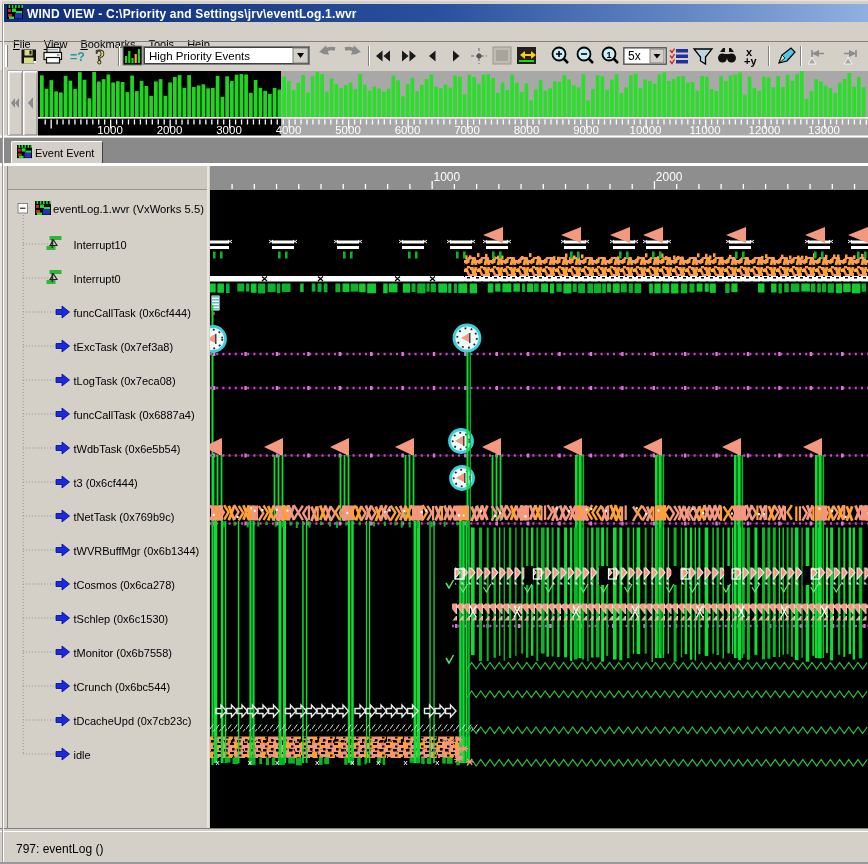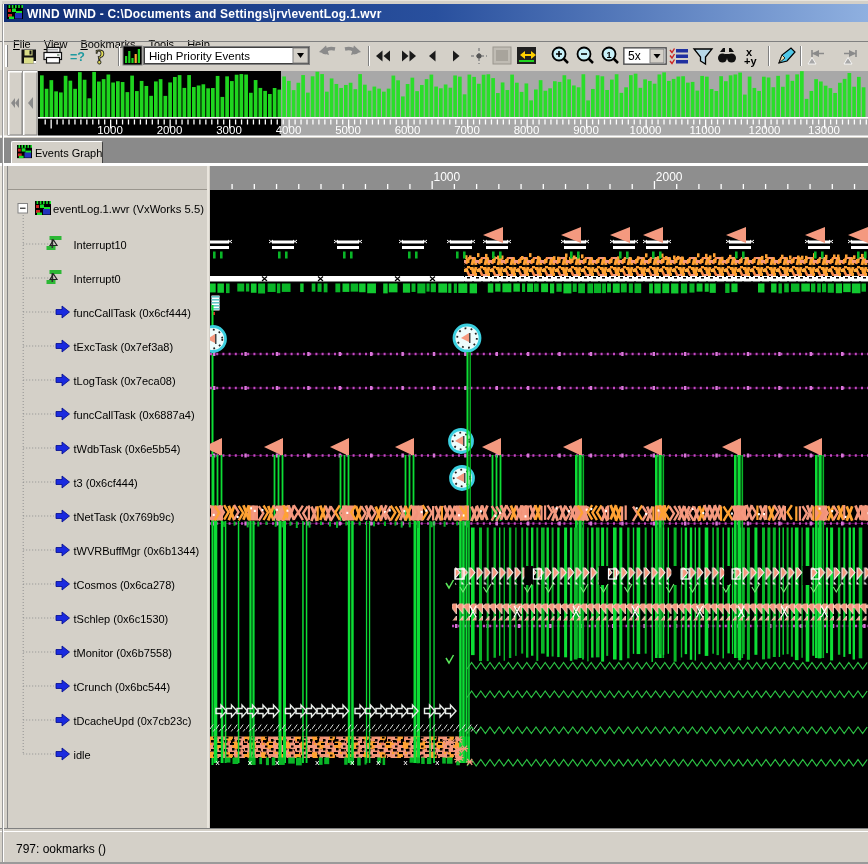--- a/index.html
+++ b/index.html
@@ -15,21 +15,21 @@
     <rect x="6.4" y="0" width="1.6" height="3" fill="#000"></rect>
     <rect x="9.6" y="0" width="1.6" height="3" fill="#000"></rect>
     <rect x="12.8" y="0" width="1.6" height="3" fill="#000"></rect>
     <rect x="1" y="4" width="3" height="3" fill="#cc2222"></rect>
     <rect x="5" y="3.5" width="4" height="3.5" fill="#19e029"></rect>
     <rect x="9" y="6" width="6" height="3" fill="#19e029"></rect>
     <rect x="8" y="8" width="7" height="5.5" fill="#2233bb"></rect>
     <rect x="1" y="9" width="4" height="3" fill="#cc2222"></rect>
     <rect x="2" y="11.5" width="5" height="2.5" fill="#19e029"></rect>
   </svg>
-<div style="position:absolute;left:27px;top:7px;font-size:12px;font-weight:bold;color:#fff;letter-spacing:0.2px">WIND WIND - C:\Documents and Settings\jrv\eventLog.1.wvr</div>
+<div style="position:absolute;left:27px;top:7px;font-size:12px;font-weight:bold;color:#fff;letter-spacing:0.2px">WIND VIEW - C:\Priority and Settings\jrv\eventLog.1.wvr</div>
 <div class="menu" style="position:absolute;left:13px;top:38px;font-size:11px;color:#000">
 <span><u>F</u>ile</span><span><u>V</u>iew</span><span><u>B</u>ookmarks</span><span><u>T</u>ools</span><span><u>H</u>elp</span>
 </div>
 <div style="position:absolute;left:0;top:41px;width:868px;height:1px;background:#808080"></div>
 <svg width="868" height="30" viewBox="0 42 868 30" style="position:absolute;left:0;top:42px">
     <rect x="5" y="45" width="2" height="22" fill="#fff"></rect>
     <rect x="7" y="45" width="1" height="22" fill="#808080"></rect>
     <rect x="21.5" y="49.5" width="14.5" height="14" fill="#111"></rect>
     <rect x="24.5" y="50" width="8" height="5.5" fill="#d9dc88"></rect>
     <rect x="29.5" y="50.5" width="2" height="4" fill="#111"></rect>
@@ -467,21 +467,21 @@
     <rect x="6" y="0" width="1.5" height="2.8125" fill="#000"></rect>
     <rect x="9" y="0" width="1.5" height="2.8125" fill="#000"></rect>
     <rect x="12" y="0" width="1.5" height="2.8125" fill="#000"></rect>
     <rect x="0.9375" y="3.75" width="2.8125" height="2.8125" fill="#cc2222"></rect>
     <rect x="4.6875" y="3.28125" width="3.75" height="3.28125" fill="#19e029"></rect>
     <rect x="8.4375" y="5.625" width="5.625" height="2.8125" fill="#19e029"></rect>
     <rect x="7.5" y="7.5" width="6.5625" height="5.15625" fill="#2233bb"></rect>
     <rect x="0.9375" y="8.4375" width="3.75" height="2.8125" fill="#cc2222"></rect>
     <rect x="1.875" y="10.7812" width="4.6875" height="2.34375" fill="#19e029"></rect>
   </svg>
-<div style="position:absolute;left:35px;top:147px;font-size:11px;color:#000">Events Graph</div>
+<div style="position:absolute;left:35px;top:147px;font-size:11px;color:#000">Event Event</div>
 <div style="position:absolute;left:0px;top:163px;width:868px;height:3px;background:#fff"></div>
 <div style="position:absolute;left:8px;top:166px;width:200px;height:24px;background:#ccc8c0;border-bottom:1px solid #9a968e"></div>
 <svg width="658" height="24" viewBox="0 0 658 24" style="position:absolute;left:210px;top:166px">
     <rect x="0" y="0" width="658" height="24" fill="#8e8e8e"></rect>
     <rect x="21.43" y="18" width="1.3" height="5" fill="#fff"></rect>
     <rect x="43.66" y="18" width="1.3" height="5" fill="#fff"></rect>
     <rect x="65.89" y="18" width="1.3" height="5" fill="#fff"></rect>
     <rect x="88.12" y="18" width="1.3" height="5" fill="#fff"></rect>
     <rect x="110.35" y="18" width="1.3" height="5" fill="#fff"></rect>
     <rect x="132.58" y="18" width="1.3" height="5" fill="#fff"></rect>
@@ -1361,17 +1361,17 @@
     <path d="M251.1,558.7 h7 M252.1,555.7 l5,6 M257.1,555.7 l-5,6" stroke="#f4997f" stroke-width="1.3"></path>
     <path d="M243.7,560.6 h7 M244.7,557.6 l5,6 M249.7,557.6 l-5,6" stroke="#f4997f" stroke-width="1.3"></path>
     <path d="M245.8,559.6 h7 M246.8,556.6 l5,6 M251.8,556.6 l-5,6" stroke="#f4997f" stroke-width="1.3"></path>
     <path d="M233.8,552.2 h7 M234.8,549.2 l5,6 M239.8,549.2 l-5,6" stroke="#f4997f" stroke-width="1.3"></path>
     <path d="M256.2,571.9 h7 M257.2,568.9 l5,6 M262.2,568.9 l-5,6" stroke="#f4997f" stroke-width="1.3"></path>
     <path d="M244.2,569.3 h7 M245.2,566.3 l5,6 M250.2,566.3 l-5,6" stroke="#f4997f" stroke-width="1.3"></path>
     <path d="M238.4,552.4 h7 M239.4,549.4 l5,6 M244.4,549.4 l-5,6" stroke="#f4997f" stroke-width="1.3"></path>
   </svg>
 <div style="position:absolute;left:0;top:828px;width:868px;height:3px;background:#d4d0c8;border-top:1px solid #808080"></div>
 <div style="position:absolute;left:0;top:831px;width:868px;height:33px;background:#d4d0c8;border-top:1px solid #fff"></div>
-<div style="position:absolute;left:16px;top:842px;font-size:12px;color:#000">797: ookmarks ()</div>
+<div style="position:absolute;left:16px;top:842px;font-size:12px;color:#000">797: eventLog ()</div>
 <div style="position:absolute;left:2px;top:4px;width:1px;height:858px;background:#9a9a9a"></div>
 <div style="position:absolute;left:3px;top:4px;width:1px;height:858px;background:#fff"></div>
 <div style="position:absolute;left:7px;top:166px;width:1px;height:663px;background:#868686"></div>
 <div style="position:absolute;left:207px;top:166px;width:2px;height:662px;background:#e9e5dd"></div>
 <div style="position:absolute;left:0;top:862px;width:868px;height:2px;background:#9a9a9a"></div>
 </body></html>

